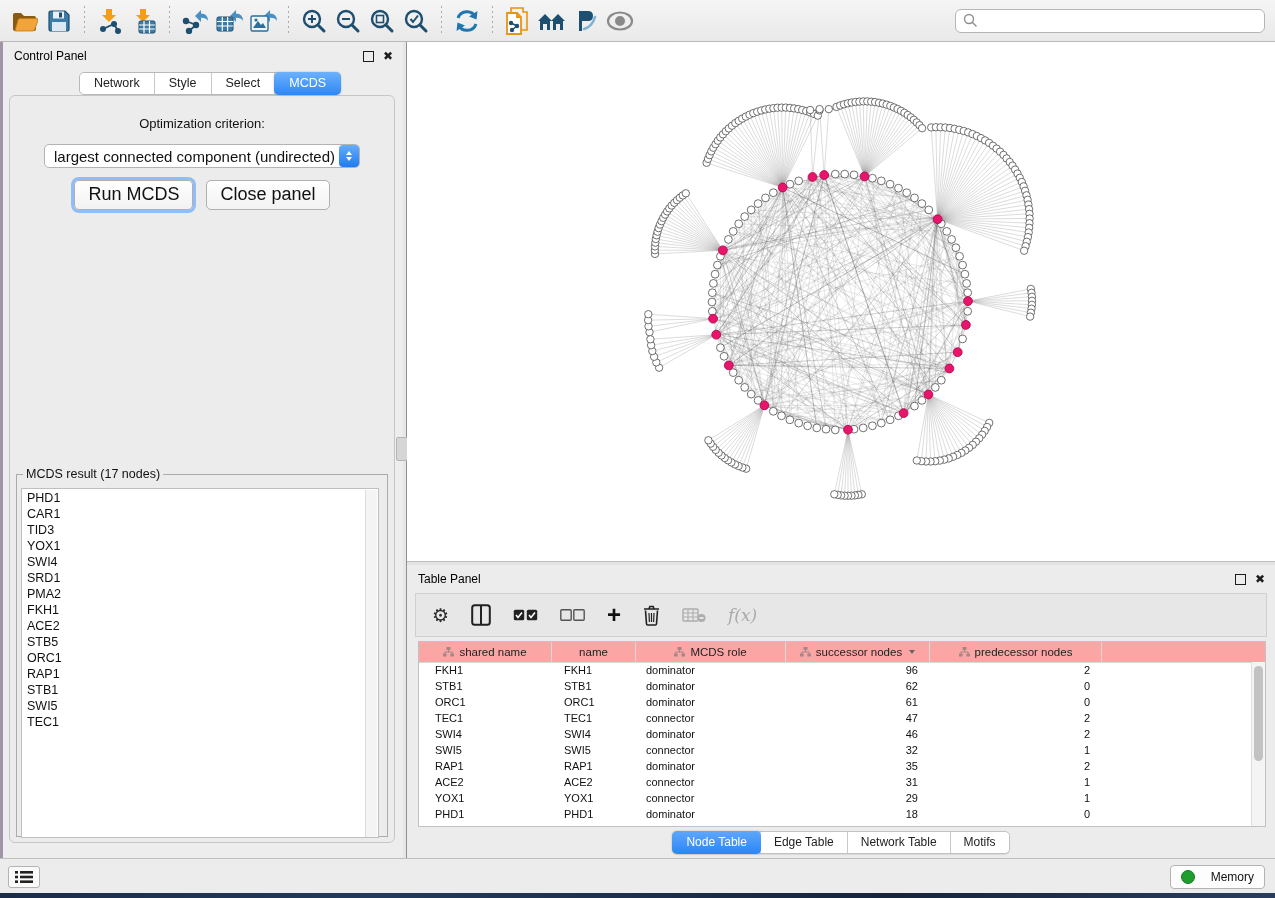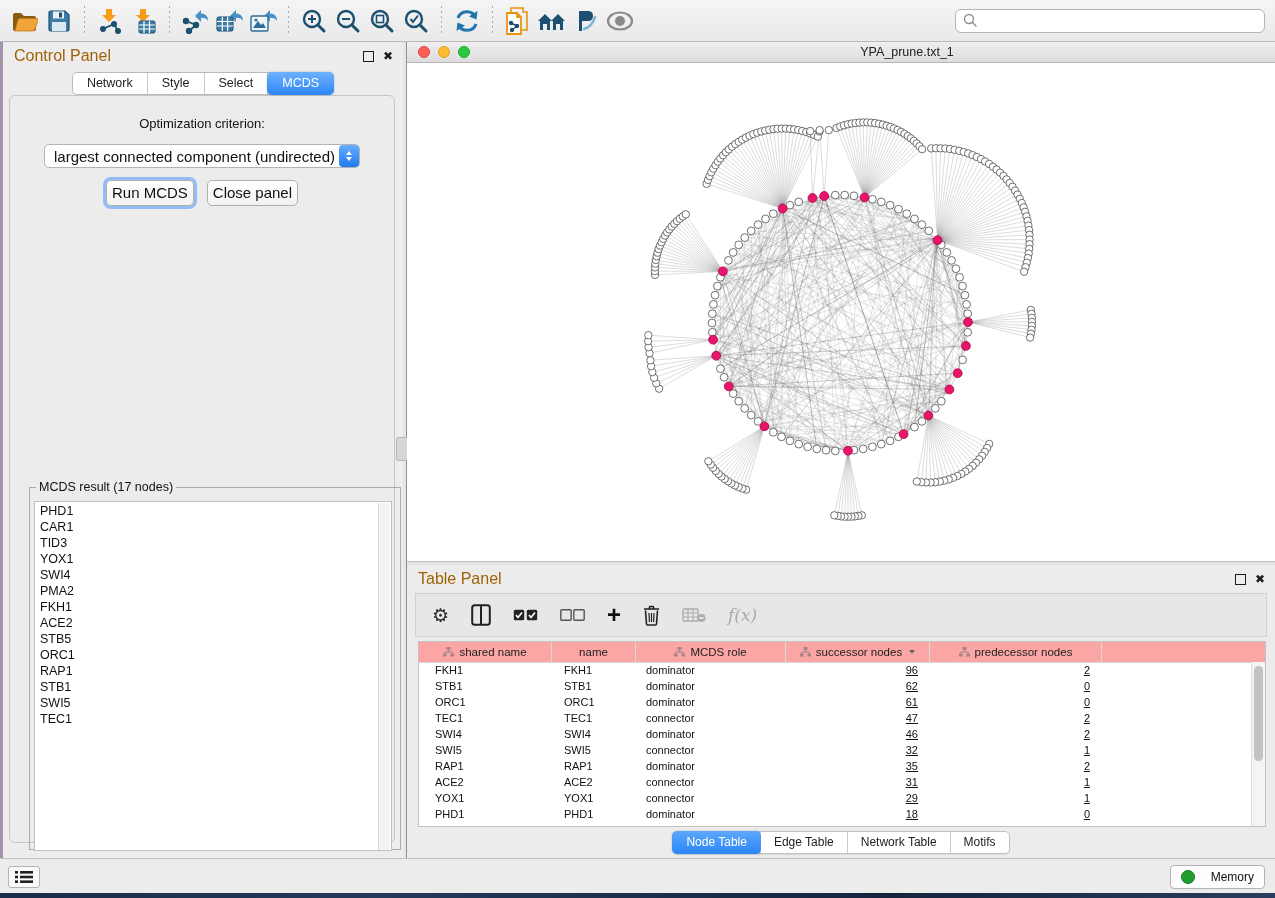--- a/index.html
+++ b/index.html
@@ -28,25 +28,25 @@
     padding:0 6px 0 26px;font-size:12px;outline:none;color:#333;
   }
   .search-mag{position:absolute;left:8px;top:4px;}
   
   .wall-left{position:absolute;left:0;top:42px;width:3px;height:851px;background:#a293a9;}
   .wall-bottom{position:absolute;left:0;top:893px;width:1275px;height:5px;
     background:linear-gradient(90deg,#1b2c49,#233a5c 30%,#16243c 70%,#2a3d5e);}
   
   .control-panel{position:absolute;left:3px;top:42px;width:400px;height:816px;background:#ededed;}
   .panel-titlebar{height:24px;display:flex;align-items:center;padding:2px 10px 0 11px;}
-  .panel-title{font-size:16px;color:#a16207;}
+  .panel-title{font-size:12px;color:#000000;}
   .panel-ctrls{margin-left:auto;display:flex;align-items:center;gap:9px;}
   .float-btn{width:9px;height:9px;border:1.5px solid #1c1c1c;background:transparent;}
   .close-btn{font-size:12px;font-weight:bold;color:#1c1c1c;line-height:10px;}
-  .cp-tabs{position:absolute;left:0;top:30px;width:100%;display:flex;justify-content:center;z-index:2;}
+  .cp-tabs{position:absolute;left:7px;top:30px;width:100%;display:flex;justify-content:center;z-index:2;}
   .seg{display:flex;background:#fff;border:1px solid #b9b9b9;border-radius:5px;overflow:visible;}
   .seg-item{
     font-size:12.5px;color:#222;padding:3px 14px 4px;border-right:1px solid #c9c9c9;
     background:#fff;display:flex;align-items:center;justify-content:center;
   }
   .seg-item:first-child{border-radius:5px 0 0 5px;}
   .seg-item:last-child{border-right:none;border-radius:0 5px 5px 0;}
   .seg-item.active{
     background:linear-gradient(#6db1fc,#2d87f7);color:#fff;border-radius:5px;
     margin:-1px;padding:4px 15px 5px;box-shadow:0 0 2px rgba(0,0,0,.25);
@@ -64,27 +64,27 @@
   .combo-text{font-size:15px;color:#111;padding-left:9px;flex:1;white-space:nowrap;}
   .combo-step{
     width:20px;height:22px;border-radius:4px;margin-right:0px;
     background:linear-gradient(#66adfc,#1f7bf0);
     display:flex;flex-direction:column;align-items:center;justify-content:center;gap:2px;
   }
   .arr-up{width:0;height:0;border-left:3.5px solid transparent;border-right:3.5px solid transparent;border-bottom:4.5px solid #fff;}
   .arr-dn{width:0;height:0;border-left:3.5px solid transparent;border-right:3.5px solid transparent;border-top:4.5px solid #fff;}
   .btn-row{margin-top:12px;display:flex;justify-content:center;gap:13px;}
   .mac-btn{
-    font-size:15px;color:#111;background:linear-gradient(#ffffff,#f2f2f2);
-    border:1px solid #b0b0b0;border-radius:5px;padding:3px 5px 4px;cursor:default;
+    font-size:18px;color:#111;background:linear-gradient(#ffffff,#f2f2f2);
+    border:1px solid #b0b0b0;border-radius:5px;padding:3px 13px 4px;cursor:default;
   }
   .mac-btn.focused{box-shadow:0 0 0 3px rgba(86,157,255,.6);}
   .result-group{
     position:absolute;left:5px;top:370px;width:372px;height:370px;box-sizing:border-box;
-    border:1px solid #ababab;margin:14px;padding:0;
+    border:1px solid #ababab;margin:1px;padding:0;
   }
   .result-legend{font-size:12.5px;color:#111;padding:0 3px;margin-left:6px;}
   .result-list{
     position:absolute;left:4px;top:7px;width:358px;height:350px;box-sizing:border-box;
     background:#fff;border:1px solid #bfbfbf;overflow:hidden;
   }
   .result-items{padding:1px 0 0 5px;}
   .result-item{font-size:12.5px;color:#111;line-height:16px;}
   .rscroll{position:absolute;right:1px;top:1px;width:11px;height:348px;background:#f4f4f4;border-left:1px solid #dcdcdc;}
   
@@ -122,21 +122,21 @@
   .tbl-header{display:flex;height:20px;background:#fca5a5;border-bottom:1px solid #d9d9d9;}
   .th{
     display:flex;align-items:center;justify-content:center;gap:5px;box-sizing:border-box;
     border-right:1px solid #d9d9d9;font-size:11.5px;color:#222;position:relative;
   }
   .th .hicon{opacity:.65;}
   .sortv{width:0;height:0;border-left:3.5px solid transparent;border-right:3.5px solid transparent;border-top:4px solid #666;margin-left:2px;}
   .tbl-rows{position:absolute;left:0;top:20px;right:13px;bottom:0;}
   .tr{display:flex;height:16px;align-items:center;}
   .td{box-sizing:border-box;font-size:11px;color:#111;white-space:nowrap;overflow:hidden;}
-  .td.num{text-align:right;text-decoration:underline;}
+  .td.num{text-align:right;}
   .vscroll{position:absolute;right:0;top:20px;width:13px;bottom:0;background:#f4f4f4;border-left:1px solid #ddd;}
   .vthumb{position:absolute;left:1.5px;top:4px;width:9px;height:95px;background:#c2c2c2;border-radius:5px;}
   .tp-tabs{position:absolute;left:0;top:266px;width:100%;display:flex;justify-content:center;}
   .tp-seg{display:flex;background:#fff;border:1px solid #c2c2c2;border-radius:5px;box-shadow:0 1px 1px rgba(0,0,0,.08);}
   .tp-seg .seg-item{font-size:12px;padding:3px 13px 4px;}
   .tp-seg .seg-item.active{background:linear-gradient(#5ea8fb,#2b85f7);margin:-1px;padding:4px 14px 5px;}
   
   .status-bar{position:absolute;left:0;top:858px;width:1275px;height:35px;background:#ececec;border-top:1px solid #c0c0c0;box-sizing:border-box;}
   .list-btn{
     position:absolute;left:8px;top:7px;width:32px;height:22px;box-sizing:border-box;
@@ -338,48 +338,41 @@
     </div>
     <fieldset class="result-group">
       <legend class="result-legend">MCDS result (17 nodes)</legend>
       <div class="result-list">
         <div class="result-items" id="mcds-items">
             <div class="result-item">PHD1</div>
             <div class="result-item">CAR1</div>
             <div class="result-item">TID3</div>
             <div class="result-item">YOX1</div>
             <div class="result-item">SWI4</div>
+            <div class="result-item">SRD1</div>
             <div class="result-item">PMA2</div>
             <div class="result-item">FKH1</div>
             <div class="result-item">ACE2</div>
             <div class="result-item">STB5</div>
             <div class="result-item">ORC1</div>
             <div class="result-item">RAP1</div>
             <div class="result-item">STB1</div>
             <div class="result-item">SWI5</div>
             <div class="result-item">TEC1</div>
           </div>
         <div class="rscroll"></div>
       </div>
     </fieldset>
   </div>
 </div>
 
 <div class="vdivider"></div>
 <div class="vgrip"></div>
 
 <div class="net-window">
-  <div class="net-titlebar">
-    <span class="tlights">
-      <span class="tlight tl-red"></span>
-      <span class="tlight tl-yellow"></span>
-      <span class="tlight tl-green"></span>
-    </span>
-    <span class="net-title">YPA_prune.txt_1</span>
-  </div>
   <div class="net-canvas">
     <svg id="net-svg" width="868" height="498" viewBox="0 0 868 498">
         <g>
           <line x1="375.7" y1="145.5" x2="428.3" y2="132.1" stroke="rgba(90,90,90,0.20)" stroke-width="0.7"></line>
           <line x1="375.7" y1="145.5" x2="310.4" y2="223.1" stroke="rgba(90,90,90,0.20)" stroke-width="0.7"></line>
           <line x1="375.7" y1="145.5" x2="419.0" y2="387.2" stroke="rgba(90,90,90,0.20)" stroke-width="0.7"></line>
           <line x1="375.7" y1="145.5" x2="507.5" y2="364.1" stroke="rgba(90,90,90,0.20)" stroke-width="0.7"></line>
           <line x1="375.7" y1="145.5" x2="313.4" y2="305.7" stroke="rgba(90,90,90,0.20)" stroke-width="0.7"></line>
           <line x1="375.7" y1="145.5" x2="391.7" y2="381.1" stroke="rgba(90,90,90,0.20)" stroke-width="0.7"></line>
           <line x1="375.7" y1="145.5" x2="351.1" y2="161.6" stroke="rgba(90,90,90,0.20)" stroke-width="0.7"></line>

